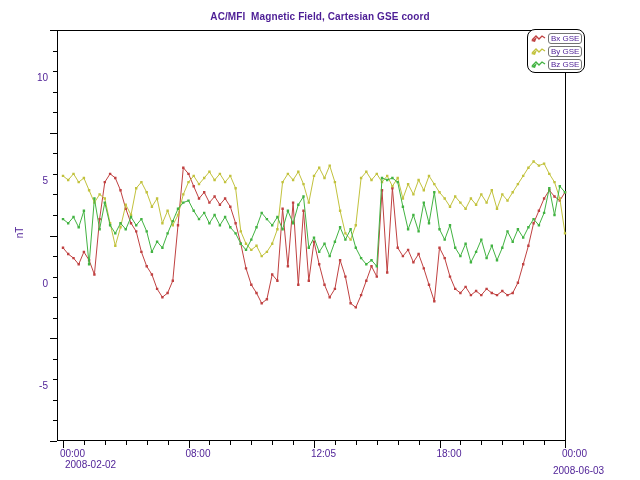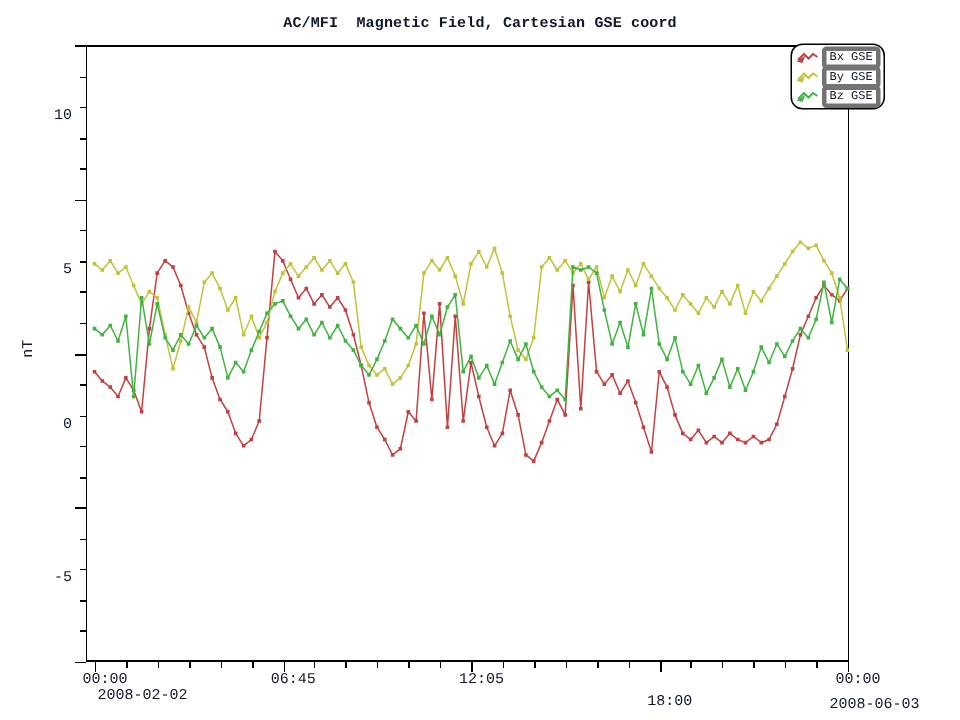--- a/index.html
+++ b/index.html
@@ -1,18 +1,18 @@
 <!DOCTYPE html>
 <html><head>
 <meta charset="utf-8">
 <style>
   html,body{margin:0;padding:0;background:#ffffff;}
   .chart{
     position:relative;width:640px;height:480px;background:#ffffff;
-    font-family:Liberation Mono, monospace;color:#0f172a;overflow:hidden;
+    font-family:Liberation Sans, sans-serif;color:#4c1d95;overflow:hidden;
   }
   .title{
     position:absolute;top:11px;left:0;width:640px;text-align:center;
     font-size:10px;font-weight:bold;white-space:pre;letter-spacing:0.1px;
   }
   .ylabel{
     position:absolute;left:14px;top:227px;font-size:10px;
     transform:rotate(-90deg);transform-origin:center;
   }
   #plot-svg{position:absolute;left:0;top:0;}
@@ -25,21 +25,21 @@
   .date-label{
     position:absolute;font-size:10px;line-height:12px;white-space:nowrap;
   }
   .legend{
     position:absolute;left:527px;top:29px;background:#ffffff;
     border:1px solid #000;border-radius:8px;padding:2px 2px 2px 3px;
     display:flex;flex-direction:column;gap:1px;z-index:5;
   }
   .legend-row{display:flex;align-items:center;gap:2px;height:12px;}
   .legend-label{
-    font-size:8px;line-height:9px;border:3px solid #737373;border-radius:3px;
+    font-size:8px;line-height:9px;border:1px solid #737373;border-radius:3px;
     padding:0 2px;white-space:pre;
   }
 </style>
 </head>
 <body>
 
 <div class="chart">
   <div class="title">AC/MFI  Magnetic Field, Cartesian GSE coord</div>
   <div class="ylabel">nT</div>
   <svg id="plot-svg" width="640" height="480" viewBox="0 0 640 480">
@@ -98,23 +98,23 @@
       <path d="M61.8 217.9h2.4v2.4h-2.4zM67.0 222.0h2.4v2.4h-2.4zM72.3 215.8h2.4v2.4h-2.4zM77.5 226.1h2.4v2.4h-2.4zM82.7 209.6h2.4v2.4h-2.4zM87.9 263.1h2.4v2.4h-2.4zM93.2 197.3h2.4v2.4h-2.4zM98.4 228.1h2.4v2.4h-2.4zM103.6 201.4h2.4v2.4h-2.4zM108.9 224.0h2.4v2.4h-2.4zM114.1 232.2h2.4v2.4h-2.4zM119.3 222.0h2.4v2.4h-2.4zM124.5 228.1h2.4v2.4h-2.4zM129.8 215.8h2.4v2.4h-2.4zM135.0 224.0h2.4v2.4h-2.4zM140.2 217.9h2.4v2.4h-2.4zM145.5 230.2h2.4v2.4h-2.4zM150.7 250.7h2.4v2.4h-2.4zM155.9 240.5h2.4v2.4h-2.4zM161.2 246.6h2.4v2.4h-2.4zM166.4 232.2h2.4v2.4h-2.4zM171.6 219.9h2.4v2.4h-2.4zM176.8 207.6h2.4v2.4h-2.4zM182.1 201.4h2.4v2.4h-2.4zM187.3 199.4h2.4v2.4h-2.4zM192.5 209.6h2.4v2.4h-2.4zM197.8 217.9h2.4v2.4h-2.4zM203.0 211.7h2.4v2.4h-2.4zM208.2 222.0h2.4v2.4h-2.4zM213.4 213.8h2.4v2.4h-2.4zM218.7 224.0h2.4v2.4h-2.4zM223.9 215.8h2.4v2.4h-2.4zM229.1 226.1h2.4v2.4h-2.4zM234.4 232.2h2.4v2.4h-2.4zM239.6 242.5h2.4v2.4h-2.4zM244.8 248.7h2.4v2.4h-2.4zM250.1 238.4h2.4v2.4h-2.4zM255.3 226.1h2.4v2.4h-2.4zM260.5 211.7h2.4v2.4h-2.4zM265.7 217.9h2.4v2.4h-2.4zM271.0 224.0h2.4v2.4h-2.4zM276.2 215.8h2.4v2.4h-2.4zM281.4 228.1h2.4v2.4h-2.4zM286.7 209.6h2.4v2.4h-2.4zM291.9 222.0h2.4v2.4h-2.4zM297.1 203.5h2.4v2.4h-2.4zM302.3 195.3h2.4v2.4h-2.4zM307.6 246.6h2.4v2.4h-2.4zM312.8 236.4h2.4v2.4h-2.4zM318.0 250.7h2.4v2.4h-2.4zM323.3 242.5h2.4v2.4h-2.4zM328.5 254.9h2.4v2.4h-2.4zM333.7 240.5h2.4v2.4h-2.4zM338.9 226.1h2.4v2.4h-2.4zM344.2 238.4h2.4v2.4h-2.4zM349.4 228.1h2.4v2.4h-2.4zM354.6 246.6h2.4v2.4h-2.4zM359.9 256.9h2.4v2.4h-2.4zM365.1 263.1h2.4v2.4h-2.4zM370.3 259.0h2.4v2.4h-2.4zM375.6 265.1h2.4v2.4h-2.4zM380.8 176.8h2.4v2.4h-2.4zM386.0 178.8h2.4v2.4h-2.4zM391.2 176.8h2.4v2.4h-2.4zM396.5 180.9h2.4v2.4h-2.4zM401.7 205.5h2.4v2.4h-2.4zM406.9 228.1h2.4v2.4h-2.4zM412.2 213.8h2.4v2.4h-2.4zM417.4 230.2h2.4v2.4h-2.4zM422.6 201.4h2.4v2.4h-2.4zM427.8 222.0h2.4v2.4h-2.4zM433.1 191.1h2.4v2.4h-2.4zM438.3 228.1h2.4v2.4h-2.4zM443.5 238.4h2.4v2.4h-2.4zM448.8 224.0h2.4v2.4h-2.4zM454.0 246.6h2.4v2.4h-2.4zM459.2 254.9h2.4v2.4h-2.4zM464.4 242.5h2.4v2.4h-2.4zM469.7 261.0h2.4v2.4h-2.4zM474.9 250.7h2.4v2.4h-2.4zM480.1 238.4h2.4v2.4h-2.4zM485.4 256.9h2.4v2.4h-2.4zM490.6 244.6h2.4v2.4h-2.4zM495.8 259.0h2.4v2.4h-2.4zM501.1 246.6h2.4v2.4h-2.4zM506.3 230.2h2.4v2.4h-2.4zM511.5 240.5h2.4v2.4h-2.4zM516.7 228.1h2.4v2.4h-2.4zM522.0 236.4h2.4v2.4h-2.4zM527.2 226.1h2.4v2.4h-2.4zM532.4 217.9h2.4v2.4h-2.4zM537.7 224.0h2.4v2.4h-2.4zM542.9 211.7h2.4v2.4h-2.4zM548.1 187.0h2.4v2.4h-2.4zM553.3 213.8h2.4v2.4h-2.4zM558.6 185.0h2.4v2.4h-2.4zM563.8 191.1h2.4v2.4h-2.4z" fill="#42b342" stroke="none"></path>
     </svg>
   <div id="tick-layer">
       <div class="ytick-label" style="left: 20px; top: 24px;">10</div>
       <div class="ytick-label" style="left: 20px; top: 126.75px;">5</div>
       <div class="ytick-label" style="left: 20px; top: 229.5px;">0</div>
       <div class="ytick-label" style="left: 20px; top: 332.25px;">-5</div>
       <div class="ytick-label" style="left: 38px; top: 435px;">-10</div>
       <div class="xtick-label" style="left: 41px; top: 448px;">00:00</div>
       <div class="date-label" style="left: 65px; top: 459px;">2008-02-02</div>
-      <div class="xtick-label" style="left: 166.5px; top: 448px;">06:45</div>
+      <div class="xtick-label" style="left: 166.5px; top: 448px;">08:00</div>
       <div class="xtick-label" style="left: 292px; top: 448px;">12:05</div>
-      <div class="xtick-label" style="left: 417.5px; top: 463px;">18:00</div>
+      <div class="xtick-label" style="left: 417.5px; top: 448px;">18:00</div>
       <div class="xtick-label" style="left: 543px; top: 448px;">00:00</div>
       <div class="date-label" style="left: 553px; top: 465px;">2008-06-03</div>
     </div>
   <div class="legend" id="legend">
       <div class="legend-row">
         <svg width="15" height="10">
           <path d="M1 7 L5 3 L8 6 L11 3 L14 5" fill="none" stroke="#c04141" stroke-width="1.3"></path>
           <path d="M0 8 L6 4 L4 9 Z" fill="#c04141" stroke="none"></path>
         </svg>
         <span class="legend-label">Bx GSE</span>

